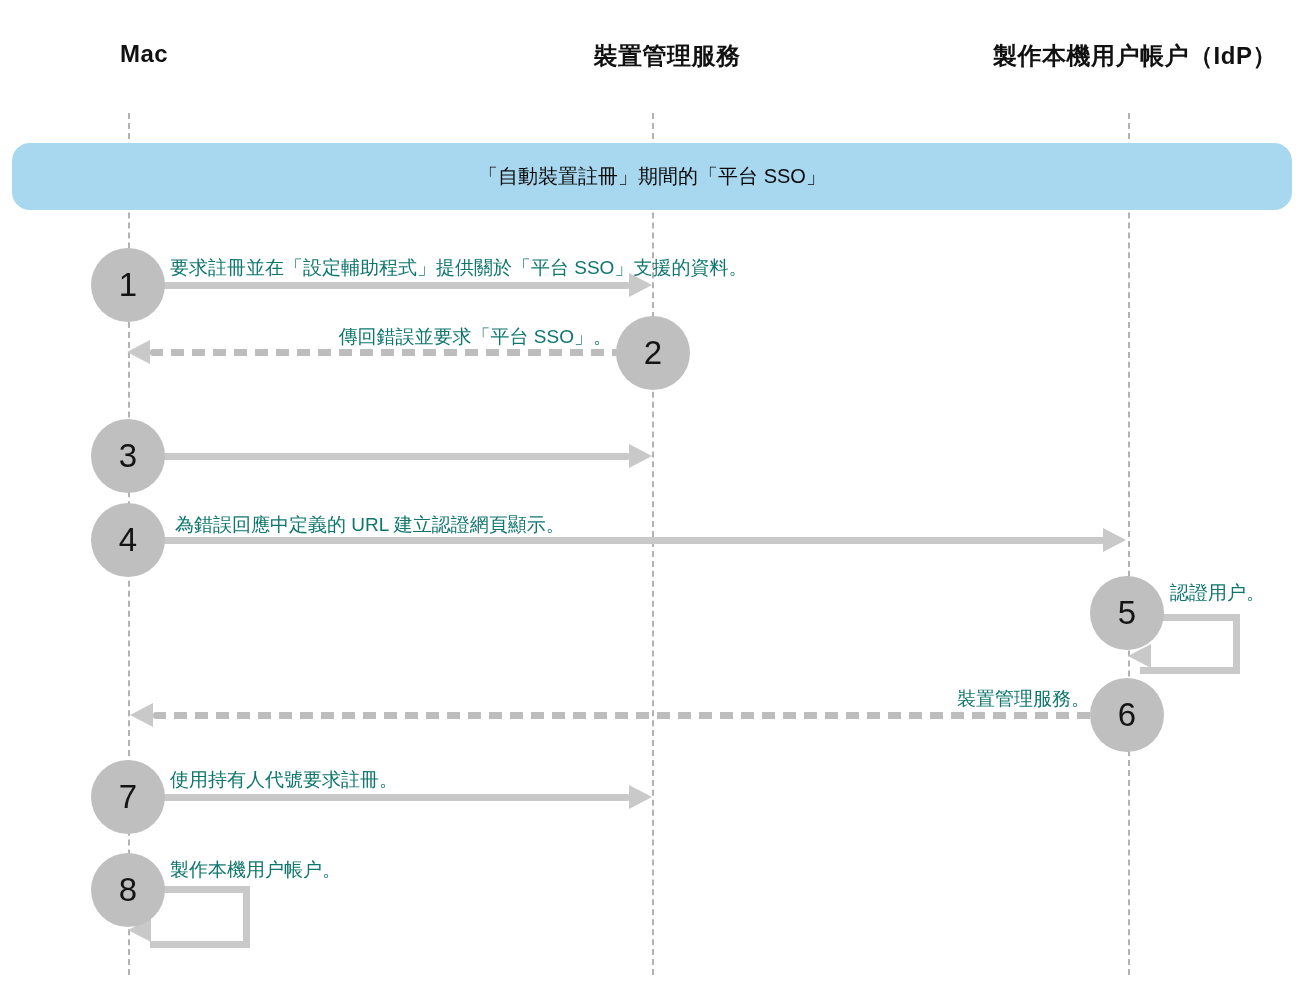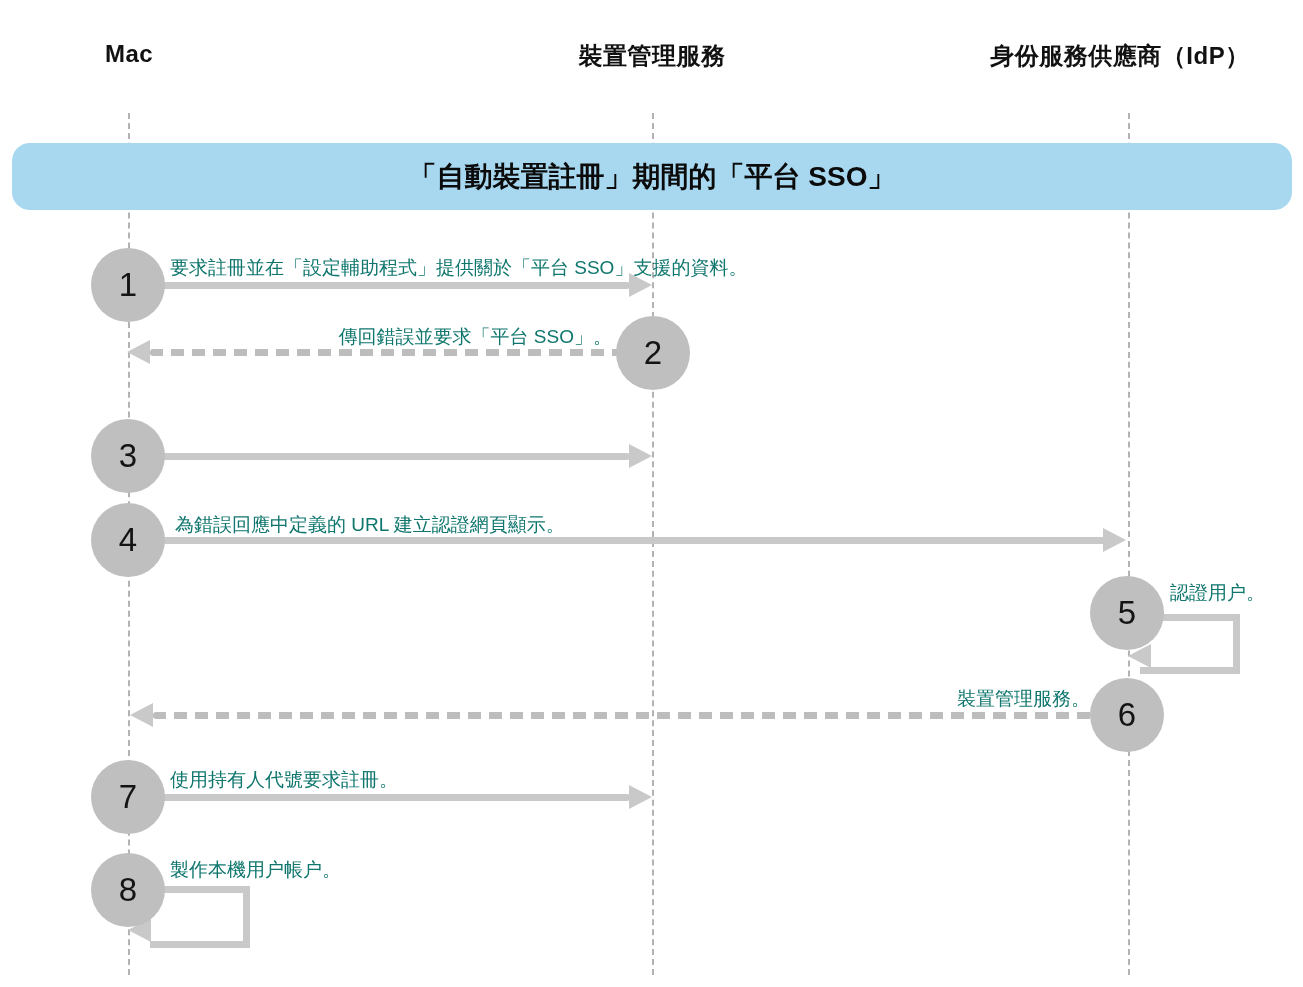--- a/index.html
+++ b/index.html
@@ -23,36 +23,37 @@
   
   .actor-label {
     position: absolute;
     top: 40px;
     transform: translateX(-50%);
     font-size: 24px;
     font-weight: 600;
     letter-spacing: 0.5px;
     white-space: nowrap;
     color: #111;
+    margin-left: 15px;
   }
   
   .banner {
     position: absolute;
     left: 12px;
     top: 143px;
     width: 1280px;
     height: 67px;
     border-radius: 18px;
     display: flex;
     align-items: center;
     justify-content: center;
   }
   .banner-title {
-    font-size: 28px;
-    font-weight: 700;
+    font-size: 20px;
+    font-weight: 400;
     color: #0b0b0b;
     white-space: nowrap;
   }
   
   .num-circle {
     position: absolute;
     width: 74px;
     height: 74px;
     border-radius: 50%;
     background: #bfbfbf;
@@ -118,21 +119,21 @@
 <body>
 
 <div class="stage">
 
   <div class="lifeline" style="left:128px"></div>
   <div class="lifeline" style="left:652px"></div>
   <div class="lifeline" style="left:1128px"></div>
 
   <div class="actor-label" style="left:129px">Mac</div>
   <div class="actor-label" style="left:652px">裝置管理服務</div>
-  <div class="actor-label" style="left:1120px">身份服務供應商（IdP）</div>
+  <div class="actor-label" style="left:1120px">製作本機用户帳户（IdP）</div>
 
   <div class="banner" style="background:#a7d8f0">
     <div class="banner-title">「自動裝置註冊」期間的「平台 SSO」</div>
   </div>
 
   <div class="msg-label" style="left:170px; top:255px">要求註冊並在「設定輔助程式」提供關於「平台 SSO」支援的資料。</div>
   <div class="arrow-line" style="left:160px; top:282px; width:470px"></div>
   <div class="head-right" style="left:629px; top:273px"></div>
   <div class="num-circle" style="left:91px; top:248px">
       <span>1</span>

